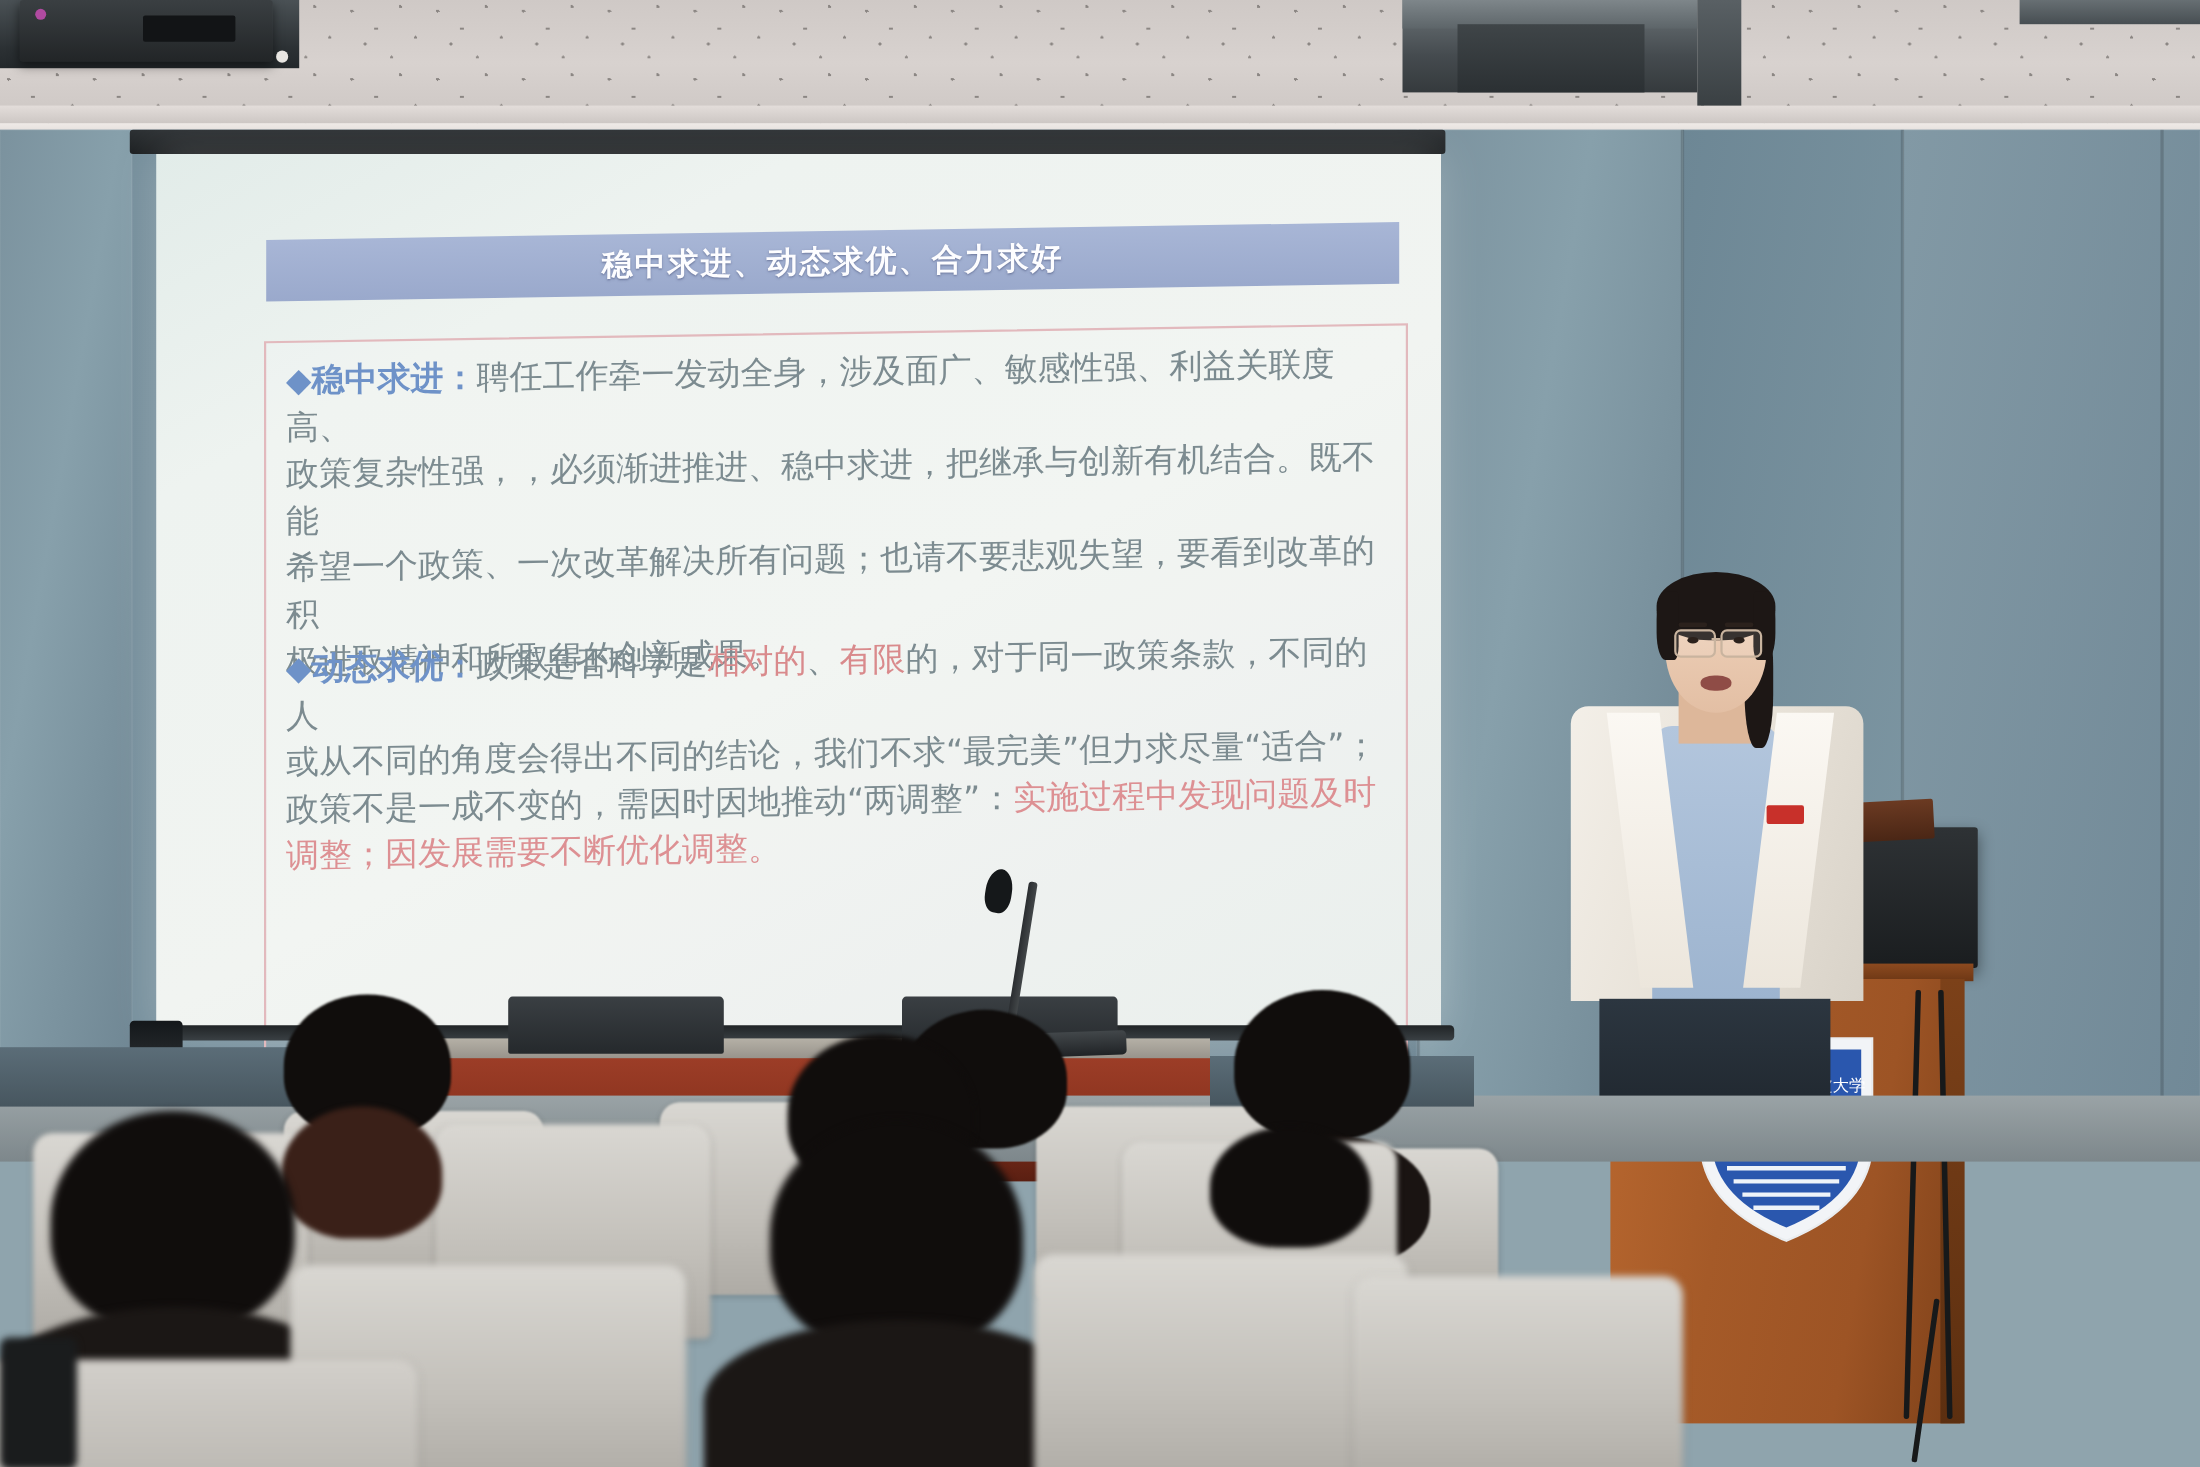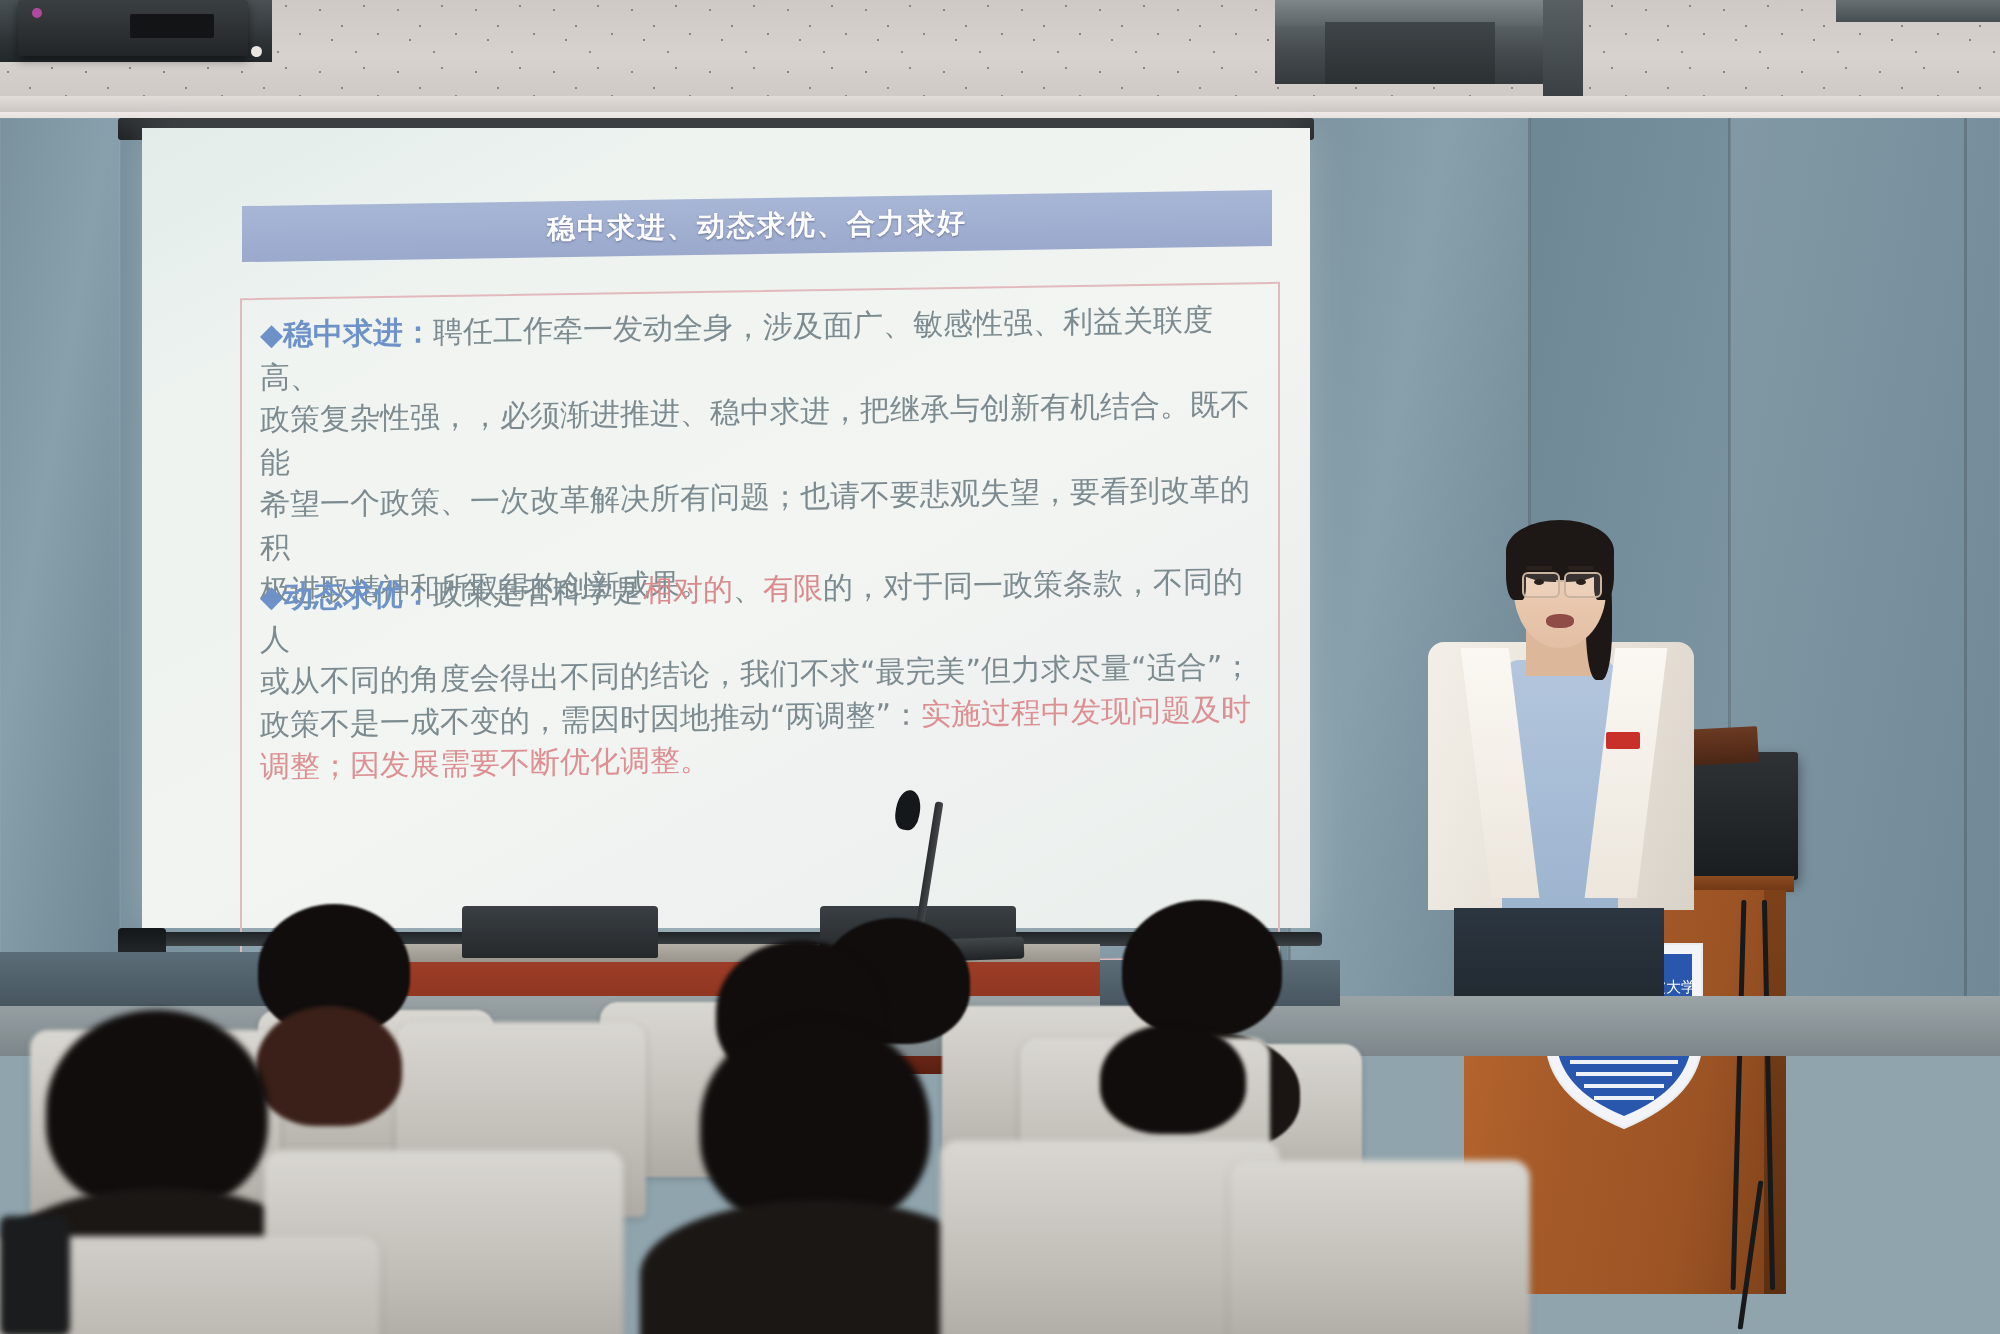--- a/index.html
+++ b/index.html
@@ -134,21 +134,21 @@
   <div class="wall-panel" style="left:1530px;top:118px;width:200px;height:880px;background:linear-gradient(100deg,#6d8795,#7d96a2);"></div>
   <div class="wall-panel" style="left:1730px;top:118px;width:270px;height:880px;background:linear-gradient(100deg,#8299a5,#718997);"></div>
   <div class="wall-seam" style="left:1288px;top:118px;height:880px;"></div>
   <div class="wall-seam" style="left:1528px;top:118px;height:880px;"></div>
   <div class="wall-seam" style="left:1728px;top:118px;height:880px;"></div>
   <div class="wall-seam" style="left:1964px;top:118px;height:880px;"></div>
   <div class="wall-panel" style="left:120px;top:118px;width:1168px;height:880px;background:linear-gradient(100deg,#758e9b,#7f98a4 55%,#6e8693);"></div>
 
   <div class="screen-case" style="left:118px;top:118px;width:1196px;height:22px;"></div>
 
-  <div class="screen" style="left:142px;top:128px;width:1168px;height:800px;">
+  <div class="screen" style="left:142px;top:140px;width:1168px;height:800px;">
 
     <div class="slide-title" style="left:100px;top:70px;width:1030px;height:56px;transform:skewY(-0.9deg);">
       <span style="font-size:28px;">稳中求进、动态求优、合力求好</span>
     </div>
 
     <div class="slide-body" style="left:98px;top:162px;width:1036px;height:672px;transform:skewY(-0.9deg);"></div>
 
     <div class="para" style="left:118px;top:178px;width:1002px;font-size:30px;transform:skewY(-0.9deg);">
       <div>
         <span class="bullet">◆</span><span class="kw">稳中求进</span><span class="kw">：</span><span>聘任工作牵一发动全身，涉及面广、敏感性强、利益关联度高、</span>

